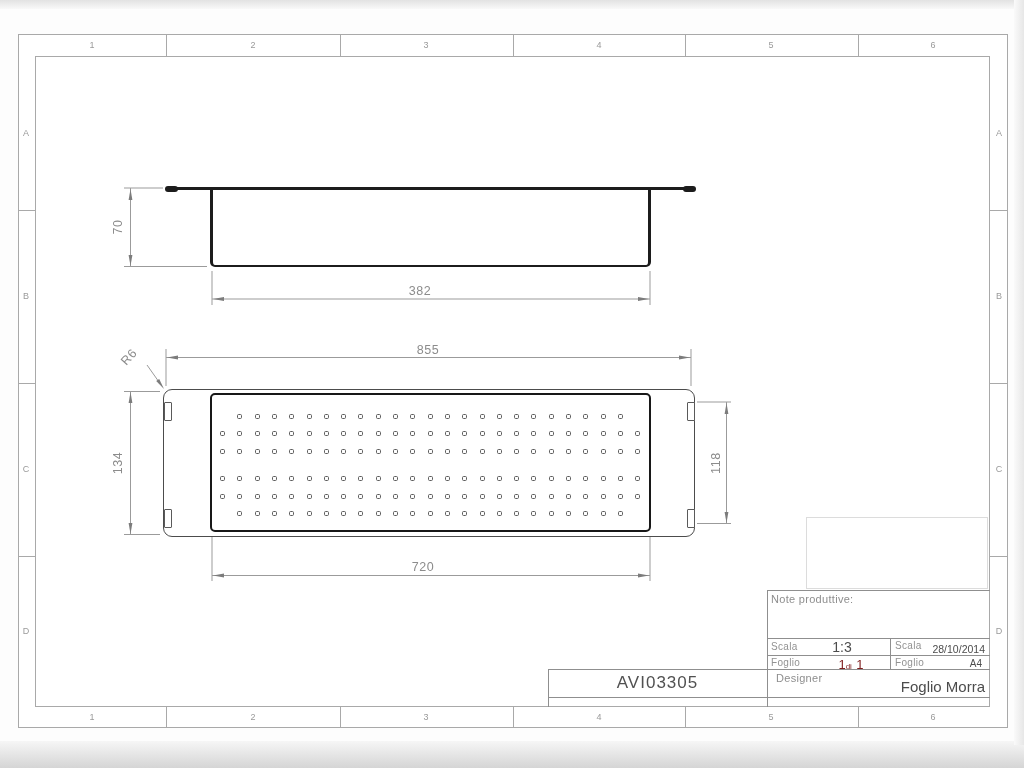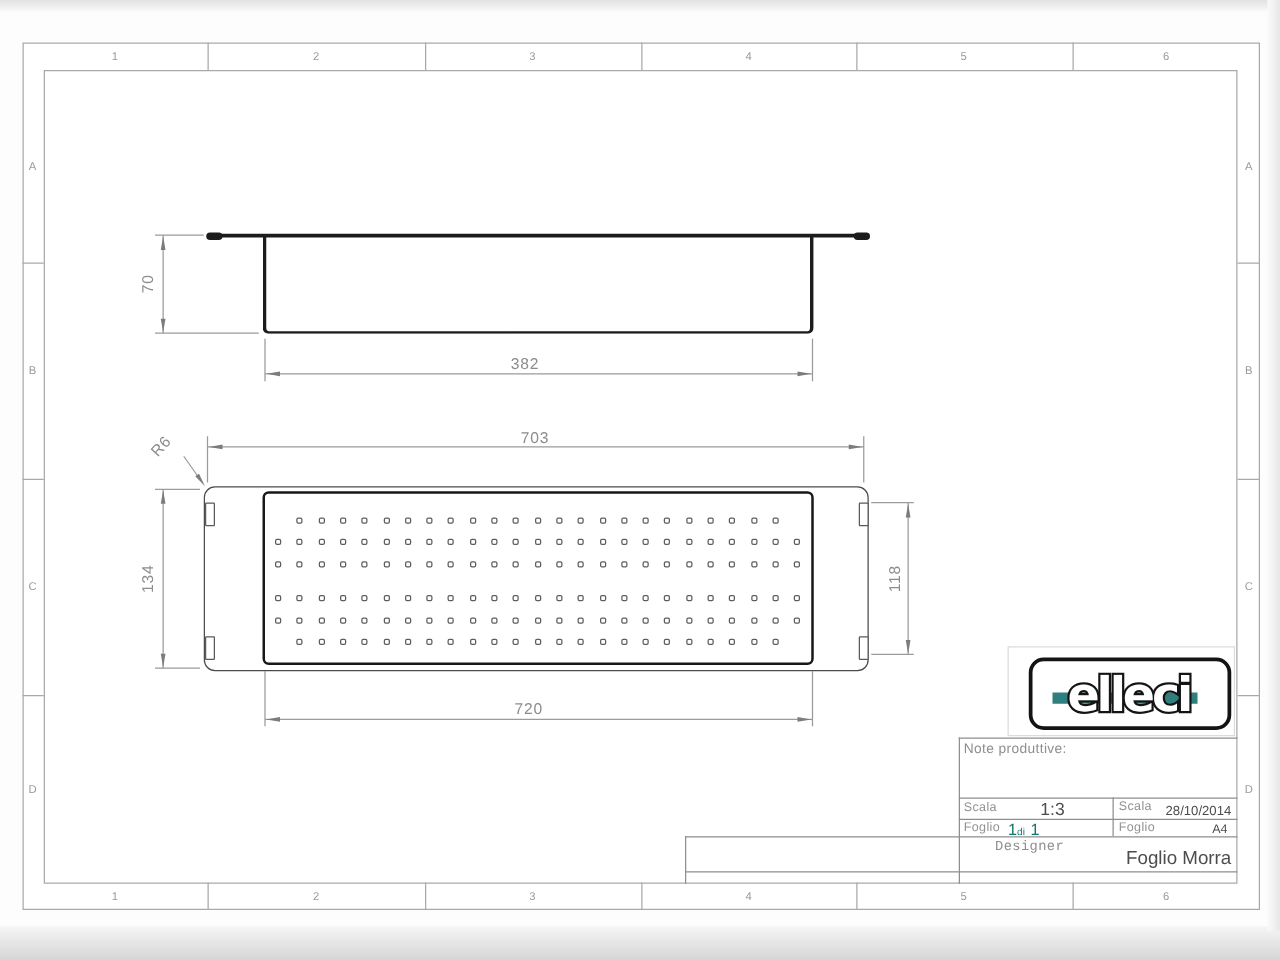--- a/index.html
+++ b/index.html
@@ -241,60 +241,55 @@
       <div class="hole" style="left: 531.4px; top: 510.5px; width: 5px; height: 5px;"></div>
       <div class="hole" style="left: 548.7px; top: 510.5px; width: 5px; height: 5px;"></div>
       <div class="hole" style="left: 566px; top: 510.5px; width: 5px; height: 5px;"></div>
       <div class="hole" style="left: 583.3px; top: 510.5px; width: 5px; height: 5px;"></div>
       <div class="hole" style="left: 600.6px; top: 510.5px; width: 5px; height: 5px;"></div>
       <div class="hole" style="left: 617.9px; top: 510.5px; width: 5px; height: 5px;"></div>
     </div>
 
   <span class="abs dim-text rot" style="left:93px;  top:220px;">70</span>
   <span class="abs dim-text" style="left:395px; top:284px;">382</span>
-  <span class="abs dim-text" style="left:403px; top:343px;">703</span>
+  <span class="abs dim-text" style="left:403px; top:343px;">855</span>
   <span class="abs dim-text" style="left:114px; top:350px; transform:rotate(-48deg); width:30px;">R6</span>
   <span class="abs dim-text rot" style="left:93px;  top:456px;">134</span>
   <span class="abs dim-text rot" style="left:691px; top:456px;">118</span>
   <span class="abs dim-text" style="left:398px; top:560px;">720</span>
 
   <div class="abs logo-faint"></div>
-  <div class="abs logo-box">
-    <svg width="155" height="51" viewBox="0 0 155 51">
-      <rect x="16" y="25" width="116" height="9" fill="#2e7f7d"></rect>
-      <text x="77" y="40" text-anchor="middle" font-family="DejaVu Sans, Liberation Sans, sans-serif" font-size="38" font-weight="bold" letter-spacing="-2.5" fill="#ffffff" stroke="#141414" stroke-width="3.6" paint-order="stroke" style="paint-order:stroke;">elleci</text>
-    </svg>
-  </div>
 
   <div class="abs tb-line" style="left:767px; top:590px; width:223px; height:1px;"></div>
   <div class="abs tb-line" style="left:767px; top:638px; width:223px; height:1px;"></div>
   <div class="abs tb-line" style="left:767px; top:655px; width:223px; height:1px;"></div>
   <div class="abs tb-line" style="left:548px; top:669px; width:442px; height:1px;"></div>
   <div class="abs tb-line" style="left:548px; top:697px; width:442px; height:1px;"></div>
   <div class="abs tb-line" style="left:767px; top:590px; width:1px; height:117px;"></div>
   <div class="abs tb-line" style="left:548px; top:669px; width:1px; height:38px;"></div>
   <div class="abs tb-line" style="left:890px; top:638px; width:1px; height:31px;"></div>
 
   <span class="abs tb-label-lg" style="left:771px; top:593px;">Note produttive:</span>
 
   <span class="abs tb-label" style="left:771px; top:641px;">Scala</span>
   <span class="abs tb-value" style="left:810px; top:639px; width:64px; font-size:14px; text-align:center;">1:3</span>
   <span class="abs tb-label" style="left:895px; top:640px;">Scala</span>
   <span class="abs tb-value" style="left:890px; top:643px; width:95px; font-size:10.5px; text-align:right;">28/10/2014</span>
 
   <span class="abs tb-label" style="left:771px; top:657px;">Foglio</span>
-  <span class="abs" style="left:788px; top:655px; width:62px; text-align:center; color:#0f766e;">
+  <span class="abs" style="left:820px; top:655px; width:62px; text-align:center; color:#7f1d1d;">
     <span style="font-size:13px;">1</span><span style="font-size:8px;">di</span> <span style="font-size:13px;">1</span>
   </span>
   <span class="abs tb-label" style="left:895px; top:657px;">Foglio</span>
   <span class="abs tb-value" style="left:930px; top:658px; width:52px; font-size:10px; text-align:right;">A4</span>
 
-  <span class="abs tb-label-lg" style="left:796px; top:672px;font-family:Liberation Mono, monospace;">Designer</span>
+  <span class="abs tb-label-lg" style="left:776px; top:672px;">Designer</span>
   <span class="abs tb-value" style="left:820px; top:678px; width:165px; font-size:15px; text-align:right;">Foglio Morra</span>
 
+  <span class="abs tb-value" style="left:548px; top:673px; width:219px; font-size:17px; letter-spacing:1px; text-align:center; color:#515151;">AVI03305</span>
 
 <div class="abs tick" style="left: 166px; top: 34px; width: 1px; height: 22px;"></div>
     <div class="abs tick" style="left: 166px; top: 706px; width: 1px; height: 22px;"></div>
     <div class="abs tick" style="left: 340px; top: 34px; width: 1px; height: 22px;"></div>
     <div class="abs tick" style="left: 340px; top: 706px; width: 1px; height: 22px;"></div>
     <div class="abs tick" style="left: 513px; top: 34px; width: 1px; height: 22px;"></div>
     <div class="abs tick" style="left: 513px; top: 706px; width: 1px; height: 22px;"></div>
     <div class="abs tick" style="left: 685px; top: 34px; width: 1px; height: 22px;"></div>
     <div class="abs tick" style="left: 685px; top: 706px; width: 1px; height: 22px;"></div>
     <div class="abs tick" style="left: 858px; top: 34px; width: 1px; height: 22px;"></div>

